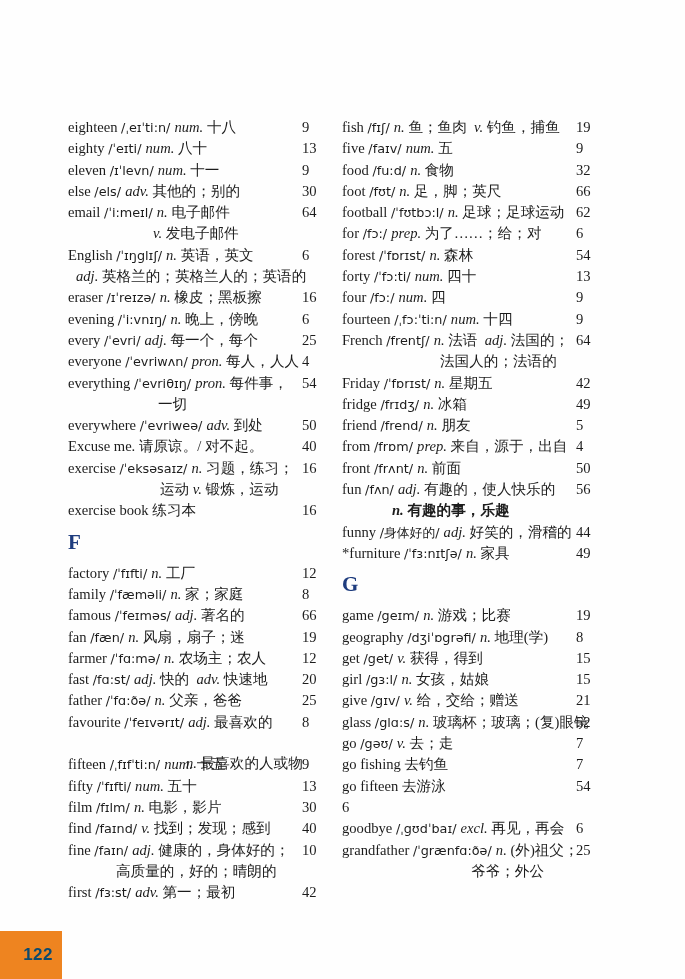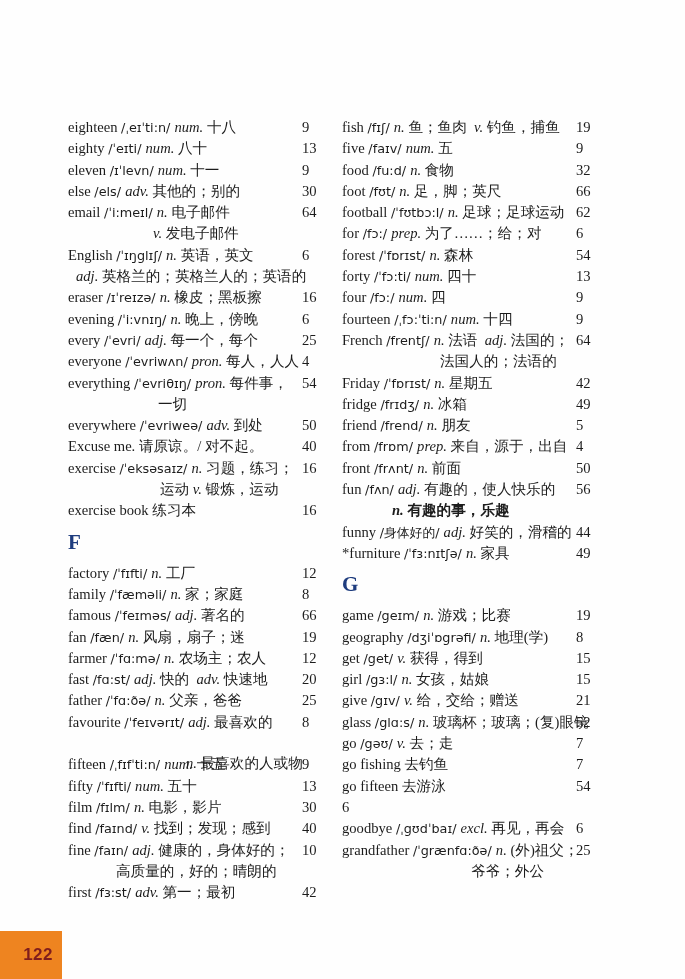--- a/index.html
+++ b/index.html
@@ -21,21 +21,21 @@
     height:26px;line-height:26px;margin:7px 0 8px 0;
     font-size:21px;font-weight:bold;
     font-family:"Liberation Serif","DejaVu Serif",serif;
   }
   .page-badge{
     position:absolute;left:0;top:931px;width:62px;height:48px;
     display:flex;align-items:center;justify-content:flex-end;
     padding-right:9px;box-sizing:border-box;
   }
   .page-badge span{
-    color:#7f1d1d;font-family:"Liberation Sans","DejaVu Sans",sans-serif;
+    color:#0c4a6e;font-family:"Liberation Sans","DejaVu Sans",sans-serif;
     font-weight:bold;font-size:17px;letter-spacing:0.5px;
   }
 </style>
 </head>
 <body>
 
 <div class="page" style="color: rgb(28, 28, 28); background: rgb(254, 254, 254);">
   <div class="col col-left">
       <div class="row"><span class="txt"><span class="seg-r">eighteen </span><span class="seg-p">/ˌeɪˈti:n/ </span><span class="seg-i">num.</span><span class="seg-r"> 十八</span></span><span class="pg">9</span></div>
       <div class="row"><span class="txt"><span class="seg-r">eighty </span><span class="seg-p">/ˈeɪti/ </span><span class="seg-i">num.</span><span class="seg-r"> 八十</span></span><span class="pg">13</span></div>

